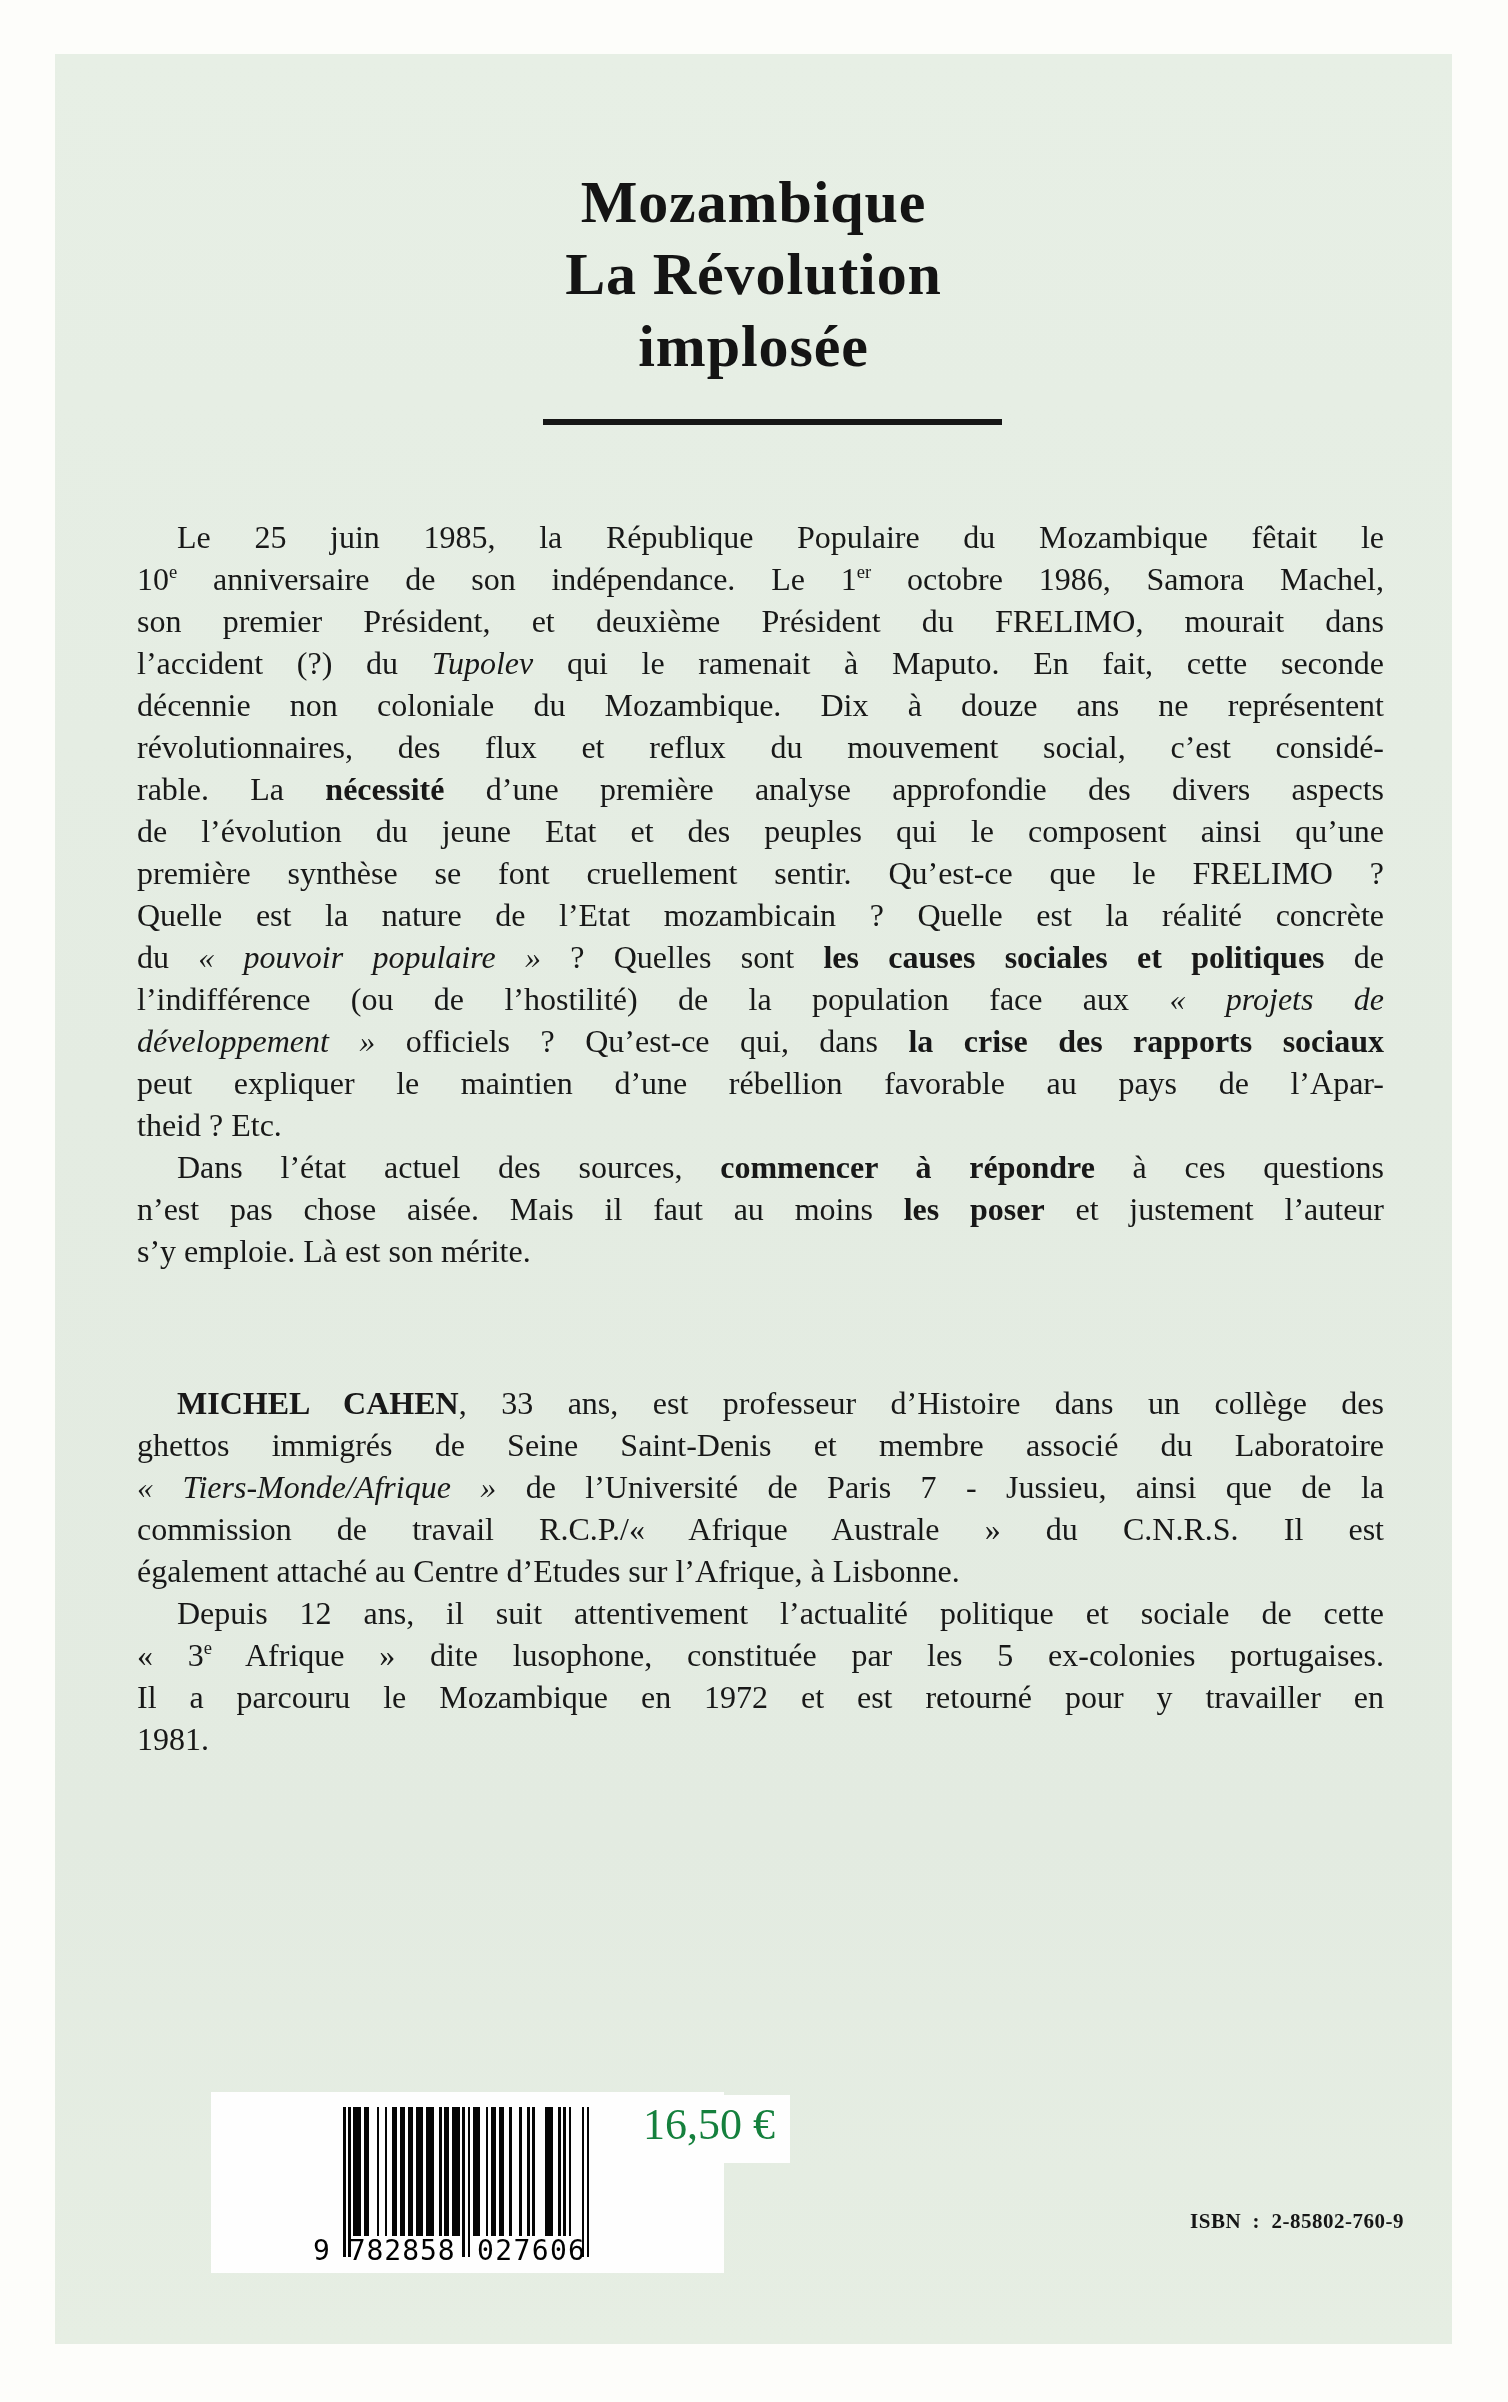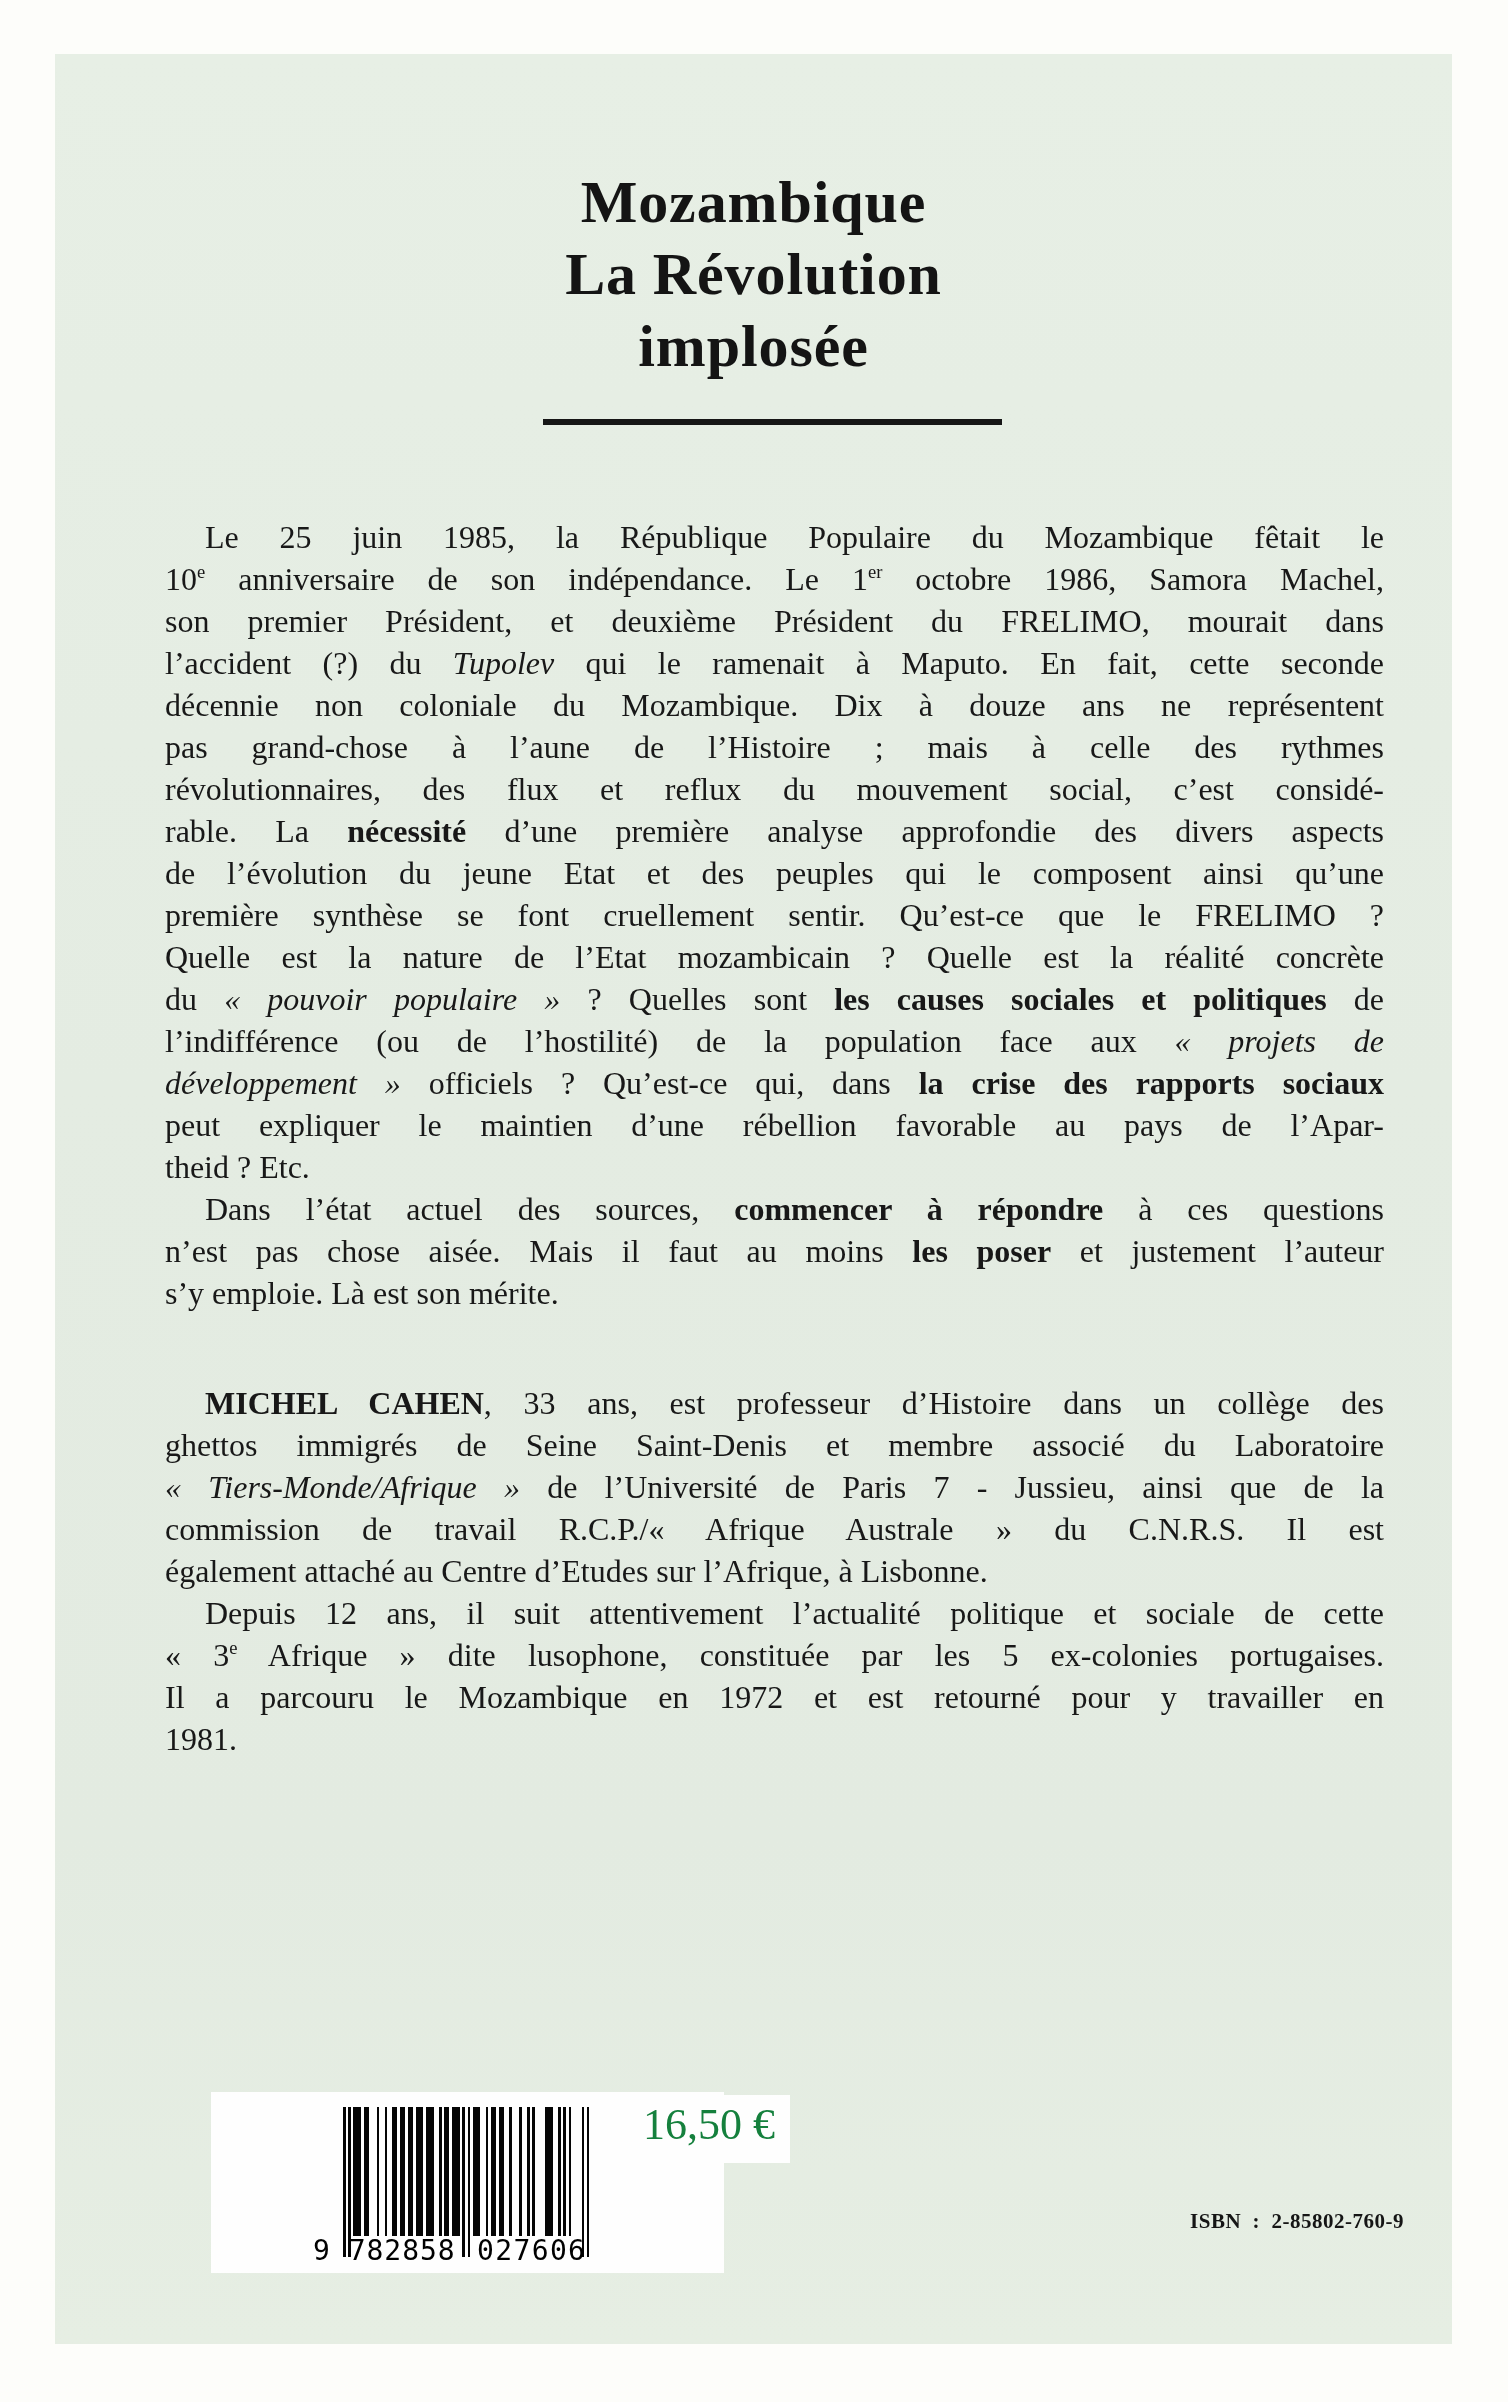--- a/index.html
+++ b/index.html
@@ -15,21 +15,21 @@
   .cover{position:absolute;left:55px;top:54px;width:1397px;height:2290px;
          background:linear-gradient(180deg,#e7efe5 0%,var(--paper) 45%,#e3ebe1 78%,#e6eee3 100%);padding-left:20px;}
   
   .title{position:absolute;top:112px;left:0;width:100%;text-align:center;
          font-weight:bold;font-size:60px;line-height:72px;letter-spacing:0.9px;color:#141414;}
   .rule{position:absolute;left:488px;top:365px;width:459px;height:5.7px;background:#161616;}
   
   .textblock{position:absolute;left:82px;width:1247px;font-size:32px;line-height:42px;color:#181818;}
   .synopsis{top:462px;}
   .bio{top:1328px;}
-  .line{text-align:justify;text-align-last:justify;margin-left:28px;}
+  .line{text-align:justify;text-align-last:justify;}
   .line.last{text-align-last:left;}
   .para .line:first-child{text-indent:40px;}
   .line sup{font-size:58%;line-height:0;vertical-align:super;}
   .line b{font-weight:bold;}
   .line i{font-style:italic;}
   
   .barcode-box{position:absolute;left:156px;top:2038px;width:513px;height:181px;background:#fefefe;}
   .bars{position:absolute;left:132px;top:15px;display:flex;align-items:flex-start;}
   .module{width:2.6px;height:129px;flex:none;}
   .module.bar{background:#050505;}
@@ -58,21 +58,20 @@
     </h1>
     <div class="rule"></div>
 
     <div class="textblock synopsis">
       <div class="para">
           <div class="line">Le 25 juin 1985, la République Populaire du Mozambique fêtait le</div>
           <div class="line">10<sup>e</sup> anniversaire de son indépendance. Le 1<sup>er</sup> octobre 1986, Samora Machel,</div>
           <div class="line">son premier Président, et deuxième Président du FRELIMO, mourait dans</div>
           <div class="line">l’accident (?) du <i>Tupolev</i> qui le ramenait à Maputo. En fait, cette seconde</div>
           <div class="line">décennie non coloniale du Mozambique. Dix à douze ans ne représentent</div>
-          <div class="line">pas grand-chose à l’aune de l’Histoire ; mais à celle des rythmes</div>
           <div class="line">révolutionnaires, des flux et reflux du mouvement social, c’est considé-</div>
           <div class="line">rable. La <b>nécessité</b> d’une première analyse approfondie des divers aspects</div>
           <div class="line">de l’évolution du jeune Etat et des peuples qui le composent ainsi qu’une</div>
           <div class="line">première synthèse se font cruellement sentir. Qu’est-ce que le FRELIMO ?</div>
           <div class="line">Quelle est la nature de l’Etat mozambicain ? Quelle est la réalité concrète</div>
           <div class="line">du <i>« pouvoir populaire »</i> ? Quelles sont <b>les causes sociales et politiques</b> de</div>
           <div class="line">l’indifférence (ou de l’hostilité) de la population face aux <i>« projets de</i></div>
           <div class="line"><i>développement »</i> officiels ? Qu’est-ce qui, dans <b>la crise des rapports sociaux</b></div>
           <div class="line">peut expliquer le maintien d’une rébellion favorable au pays de l’Apar-</div>
           <div class="line last">theid ? Etc.</div>

